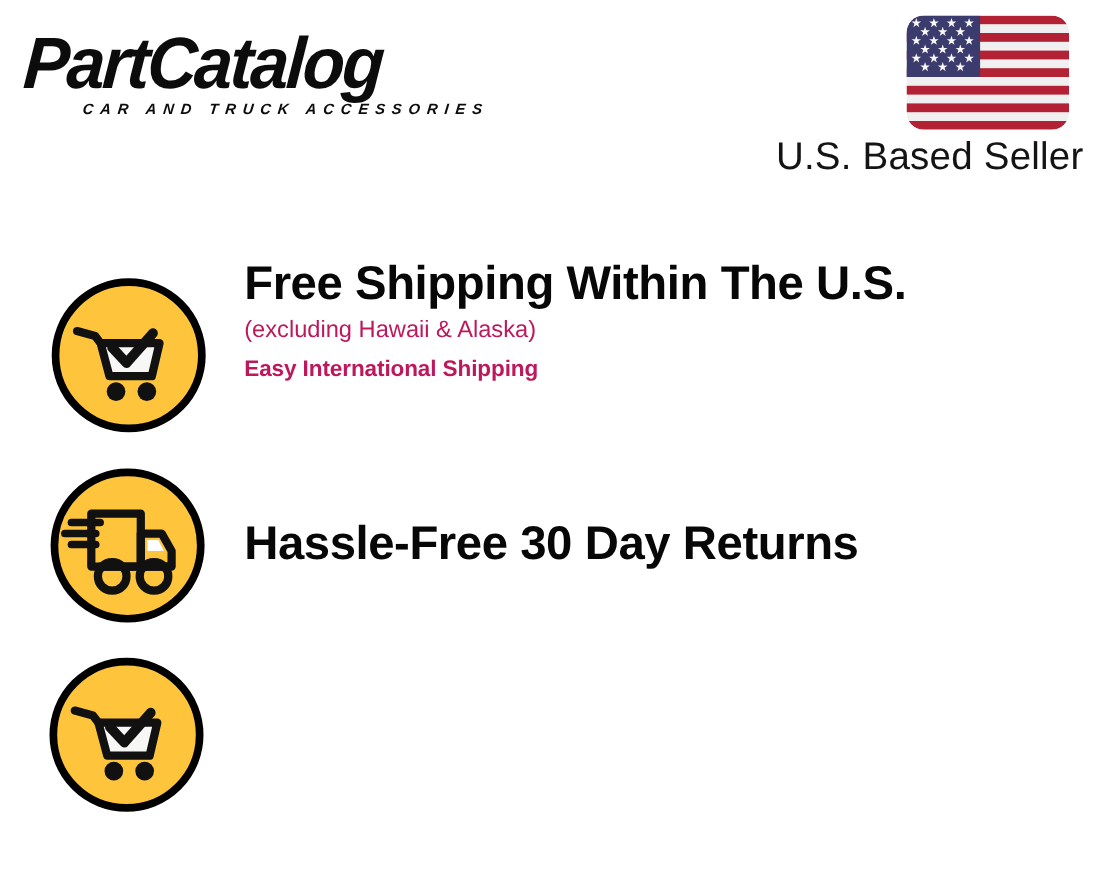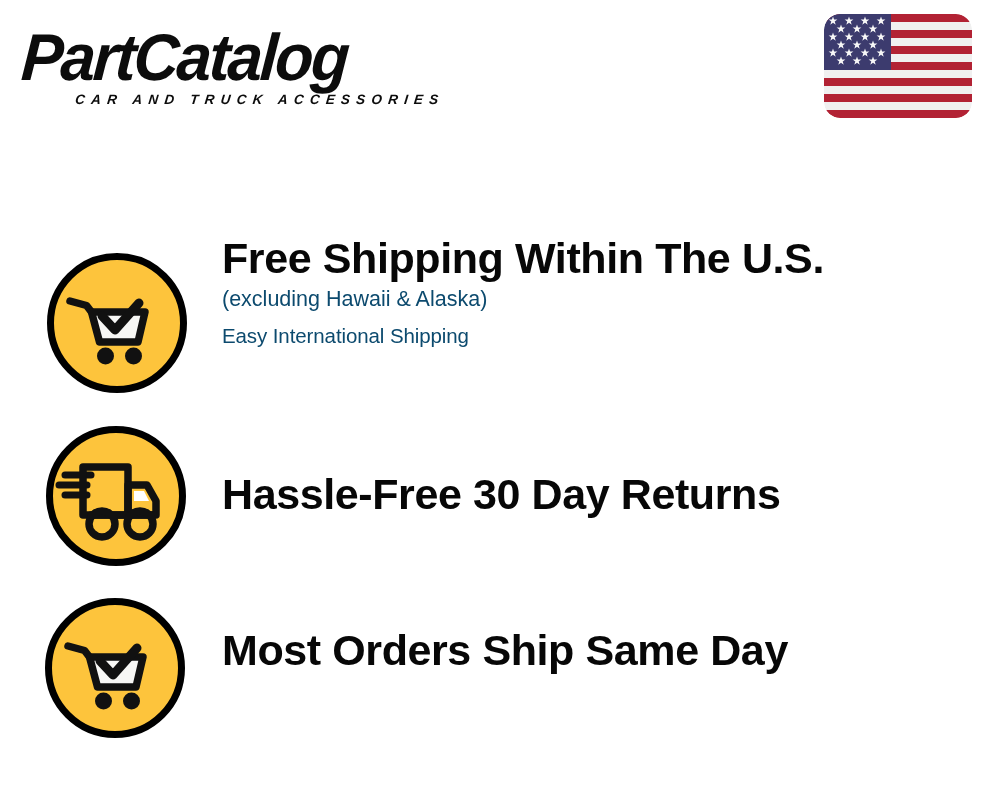--- a/index.html
+++ b/index.html
@@ -135,25 +135,25 @@
     font-weight: bold;
     letter-spacing: -0.4px;
     line-height: 52px;
     white-space: nowrap;
     color: #070707;
   }
   .feature-sub {
     font-size: 21.5px;
     font-weight: normal;
     line-height: 30px;
-    color: #0c4a6e;
+    color: #be185d;
     white-space: nowrap;
   }
   .feature-sub.bold {
-    font-weight: normal;
+    font-weight: bold;
     font-size: 20.5px;
     letter-spacing: -0.1px;
   }
   .sub-gap { height: 7px; }
 </style>
 </head>
 <body>
 
 <div id="banner-header">
 
@@ -208,20 +208,21 @@
           <use href="#starShape" x="25" y="39"></use>
           <use href="#starShape" x="41" y="39"></use>
           <use href="#starShape" x="57" y="39"></use>
 
           <use href="#starShape" x="17" y="47"></use>
           <use href="#starShape" x="33" y="47"></use>
           <use href="#starShape" x="49" y="47"></use>
         </g>
       </g>
     </svg>
+    <div id="seller-label">U.S. Based Seller</div>
   </div>
 
 </div>
 
 <div id="features">
 
   <div class="feature-row" id="feature-row-0">
     <svg class="feature-icon" viewBox="0 0 146 146">
       <circle cx="73" cy="73" r="66.5" fill="#fdc43c" stroke="#000000" stroke-width="7"></circle>
 
@@ -276,18 +277,15 @@
       <circle cx="73" cy="73" r="66.5" fill="#fdc43c" stroke="#000000" stroke-width="7"></circle>
       <path d="M47.5 62 L101 62 L94 91 L55 91 Z" fill="#f7f7f5"></path>
       <g fill="none" stroke="#111111" stroke-width="7.5" stroke-linecap="round" stroke-linejoin="round">
         <path d="M26 51 L42.5 55.5 L47.5 62"></path>
         <path d="M47.5 62 L101 62 L94 92 L55.5 92 Z"></path>
       </g>
       <path d="M58 66 L71 80 L95 53" fill="none" stroke="#111111" stroke-width="9" stroke-linecap="round" stroke-linejoin="round"></path>
       <circle cx="61.5" cy="106" r="8.5" fill="#111111"></circle>
       <circle cx="89.5" cy="106" r="8.5" fill="#111111"></circle>
     </svg>
-    <div class="feature-text">
-      <div class="feature-heading">Most Orders Ship Same Day</div>
-    </div>
   </div>
 
 </div>
 
 </body></html>

